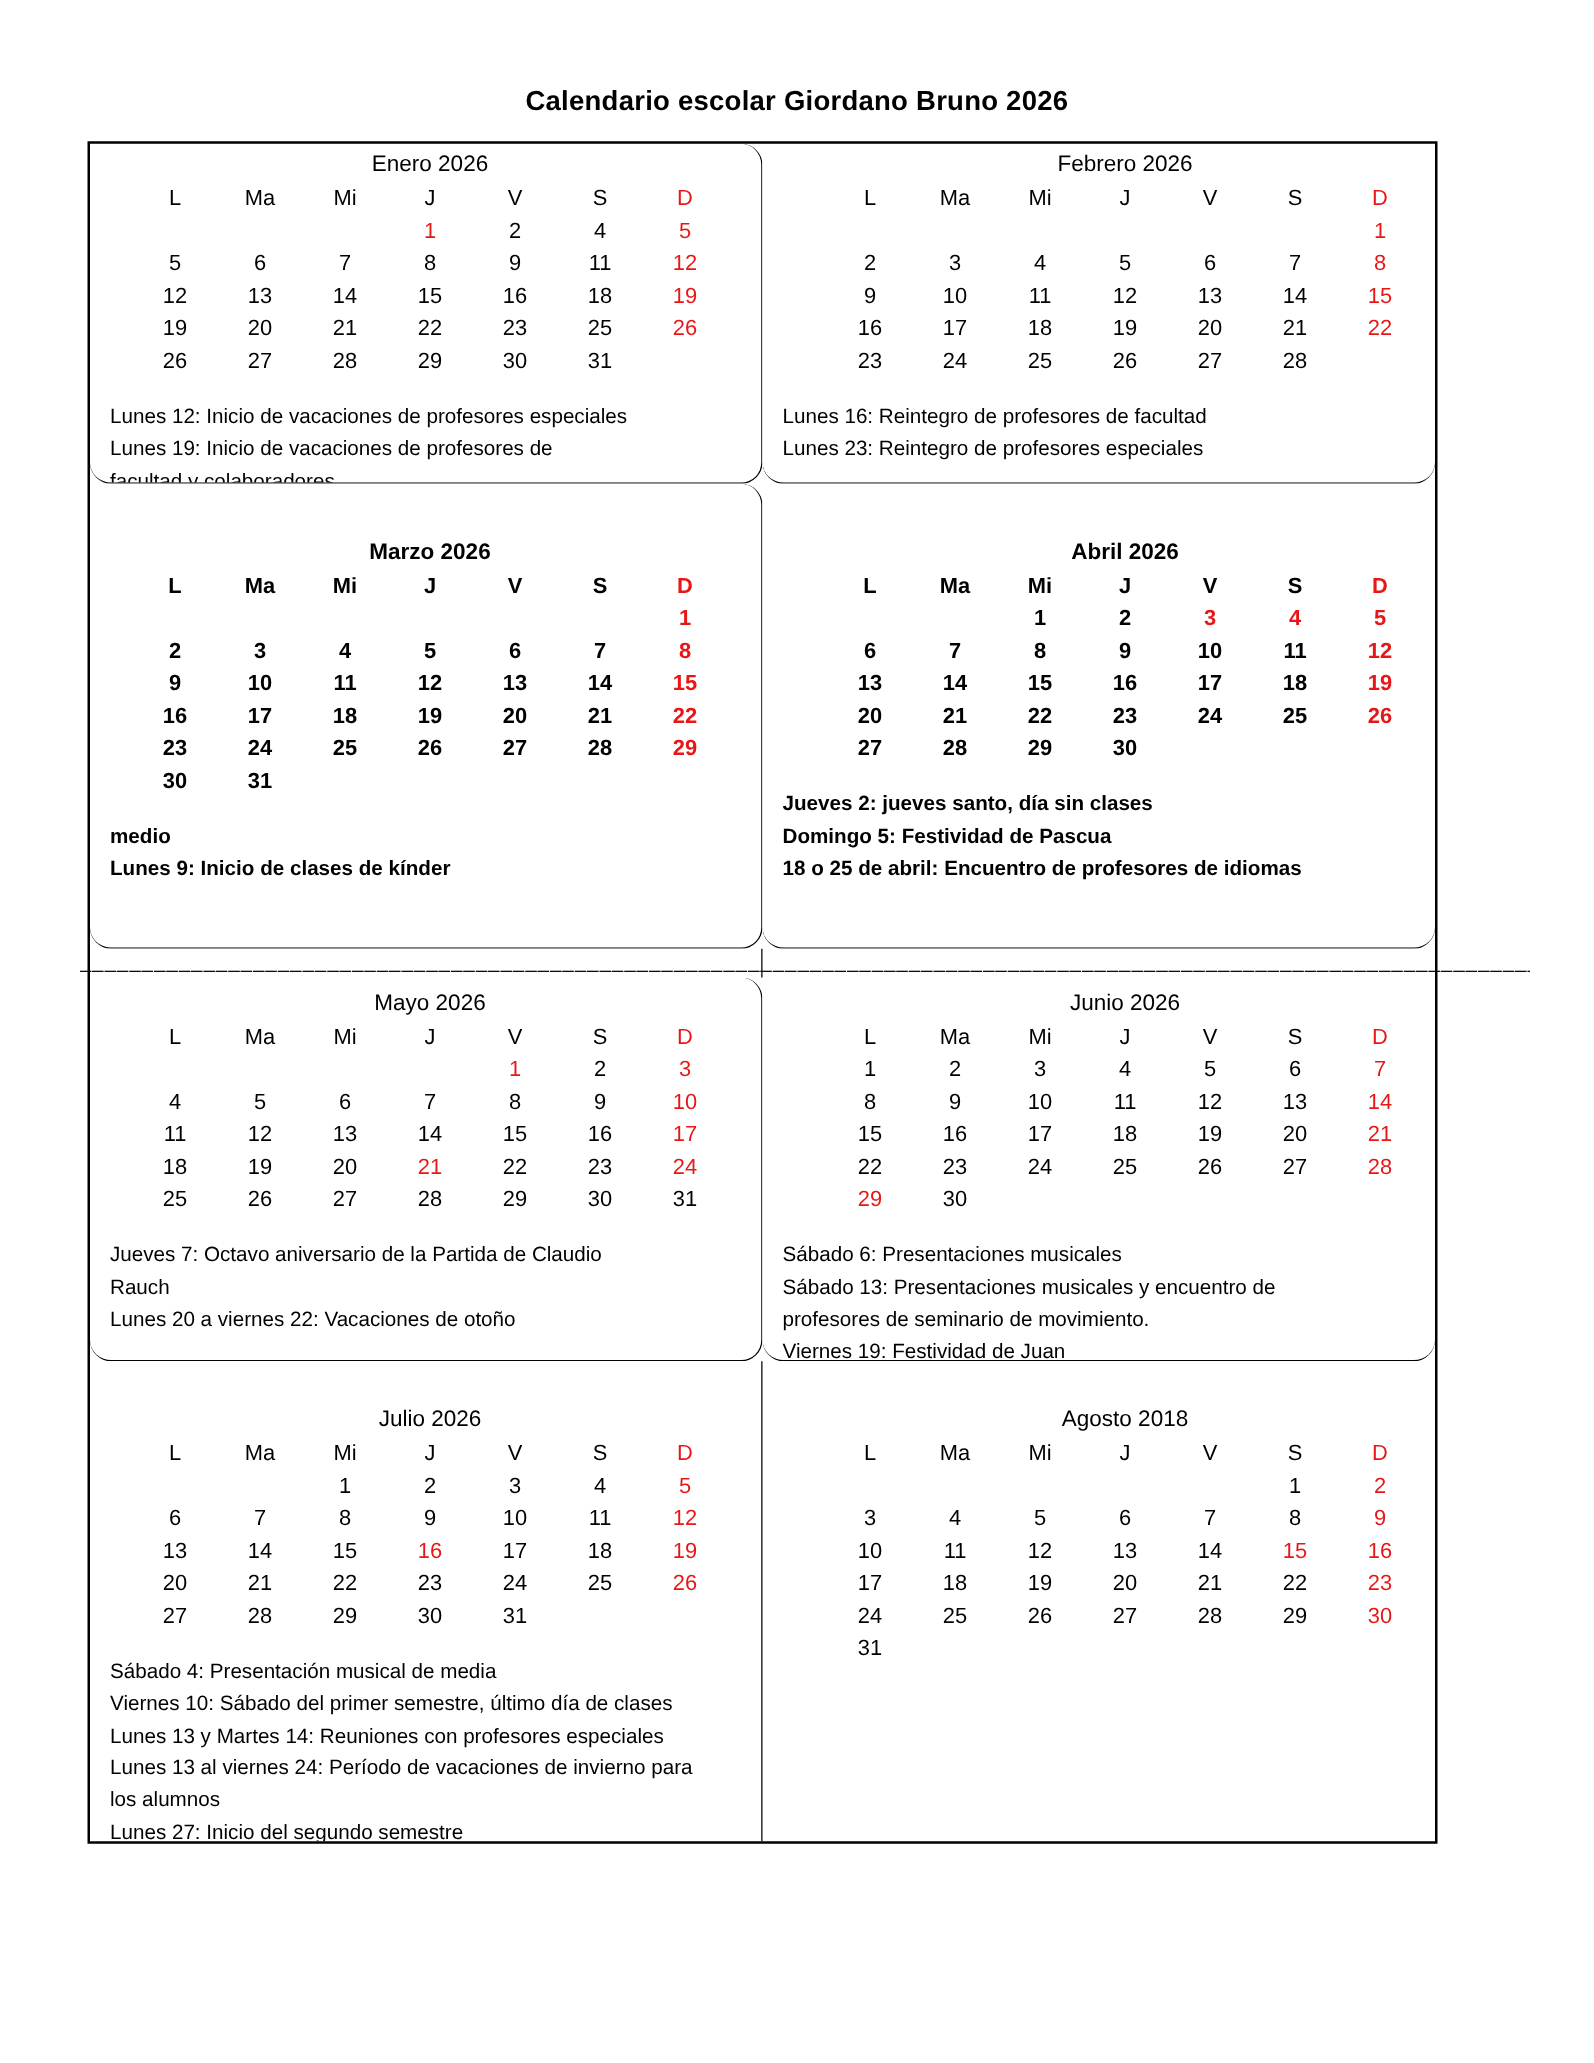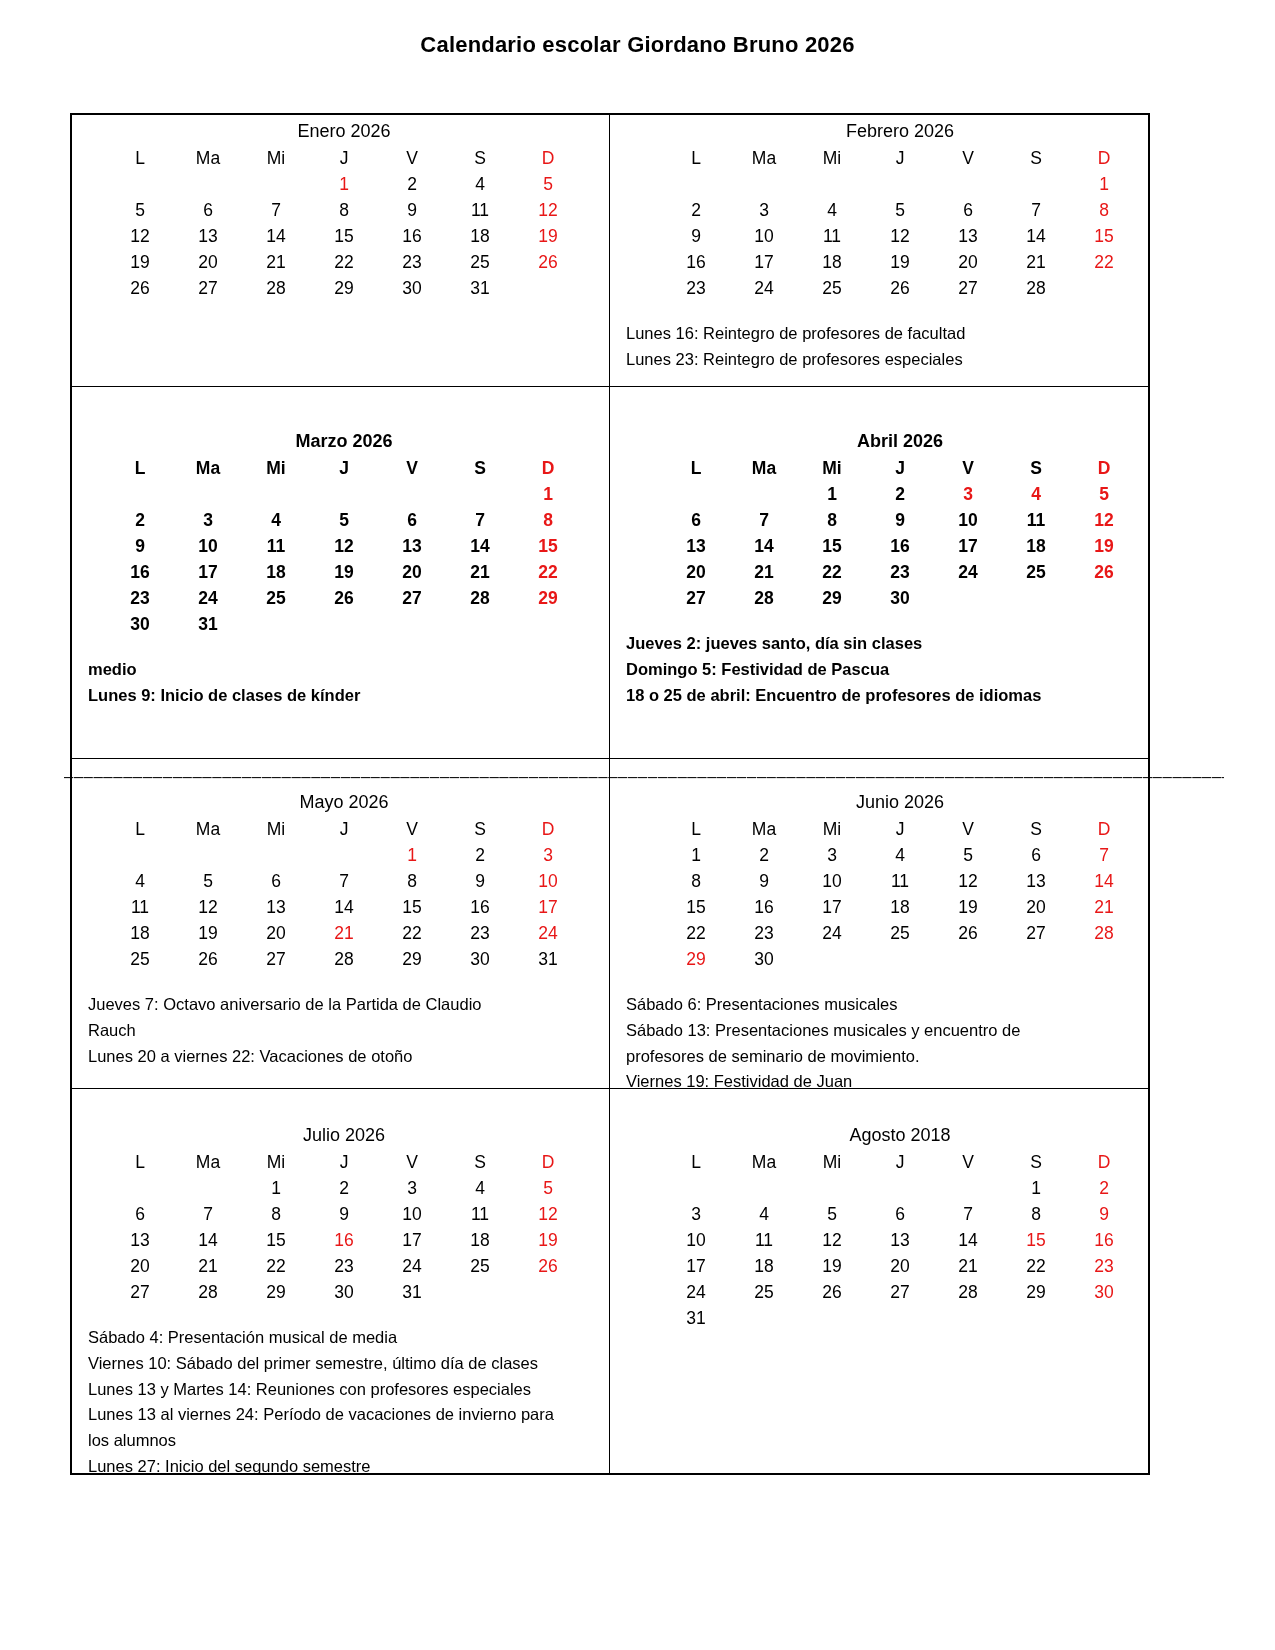--- a/index.html
+++ b/index.html
@@ -2,32 +2,32 @@
 <html style="--red: #e81717;"><head>
 <meta charset="utf-8">
 <style>
   html,body { margin:0; padding:0; background:#ffffff; }
   .sheet {
     position:relative; width:1275px; height:1650px; background:#ffffff;
     font-family:"Liberation Sans", sans-serif; color:#000;
     overflow:hidden;
   }
   .title {
-    padding-top:32px; text-align:center;
+    padding-top:68px; text-align:center;
     font-size:22px; font-weight:bold; letter-spacing:0.2px;
   }
   .cal-table {
     position:absolute; left:70px; top:113px; width:1080px;
     display:grid; grid-template-columns:1fr 1fr;
     grid-template-rows:272px 372px 23px 307px 384px;
     border:2px solid #000; box-sizing:border-box;
   }
   .cell { box-sizing:border-box; overflow:hidden; padding:0 6px 0 16px; }
   .c-left { border-right:1.5px solid #000; }
-  .hb { border-bottom:1.5px solid #000; }
+  .hb { border-bottom:1.5px solid #000;border-radius:17px; }
   .r1 { padding-top:6px; }
   .r2 { padding-top:44px;font-weight:bold; }
   .r3 { padding-top:10px; }
   .r4 { padding-top:36px; }
   .thin { overflow:visible; padding:0; position:relative; }
   .sepline {
     position:absolute; left:-8px; top:2px; width:1160px; display:block;
     overflow:hidden; white-space:nowrap; font-size:16px; letter-spacing:1px;
     z-index:3; color:#000;
   }
@@ -90,20 +90,25 @@
           <span class="dc">25</span>
           <span class="dc red">26</span>
           <span class="dc">26</span>
           <span class="dc">27</span>
           <span class="dc">28</span>
           <span class="dc">29</span>
           <span class="dc">30</span>
           <span class="dc">31</span>
           <span class="dc"></span>
         </div>
+      <div class="notes">
+          <div class="note-line">Lunes 12: Inicio de vacaciones de profesores especiales</div>
+          <div class="note-line">Lunes 19: Inicio de vacaciones de profesores de</div>
+          <div class="note-line">facultad y colaboradores.</div>
+        </div>
     </div>
     <div class="cell c-right r1 hb">
       <div class="month-title">Febrero 2026</div>
       <div class="day-grid">
           <span class="dh">L</span>
           <span class="dh">Ma</span>
           <span class="dh">Mi</span>
           <span class="dh">J</span>
           <span class="dh">V</span>
           <span class="dh">S</span>

